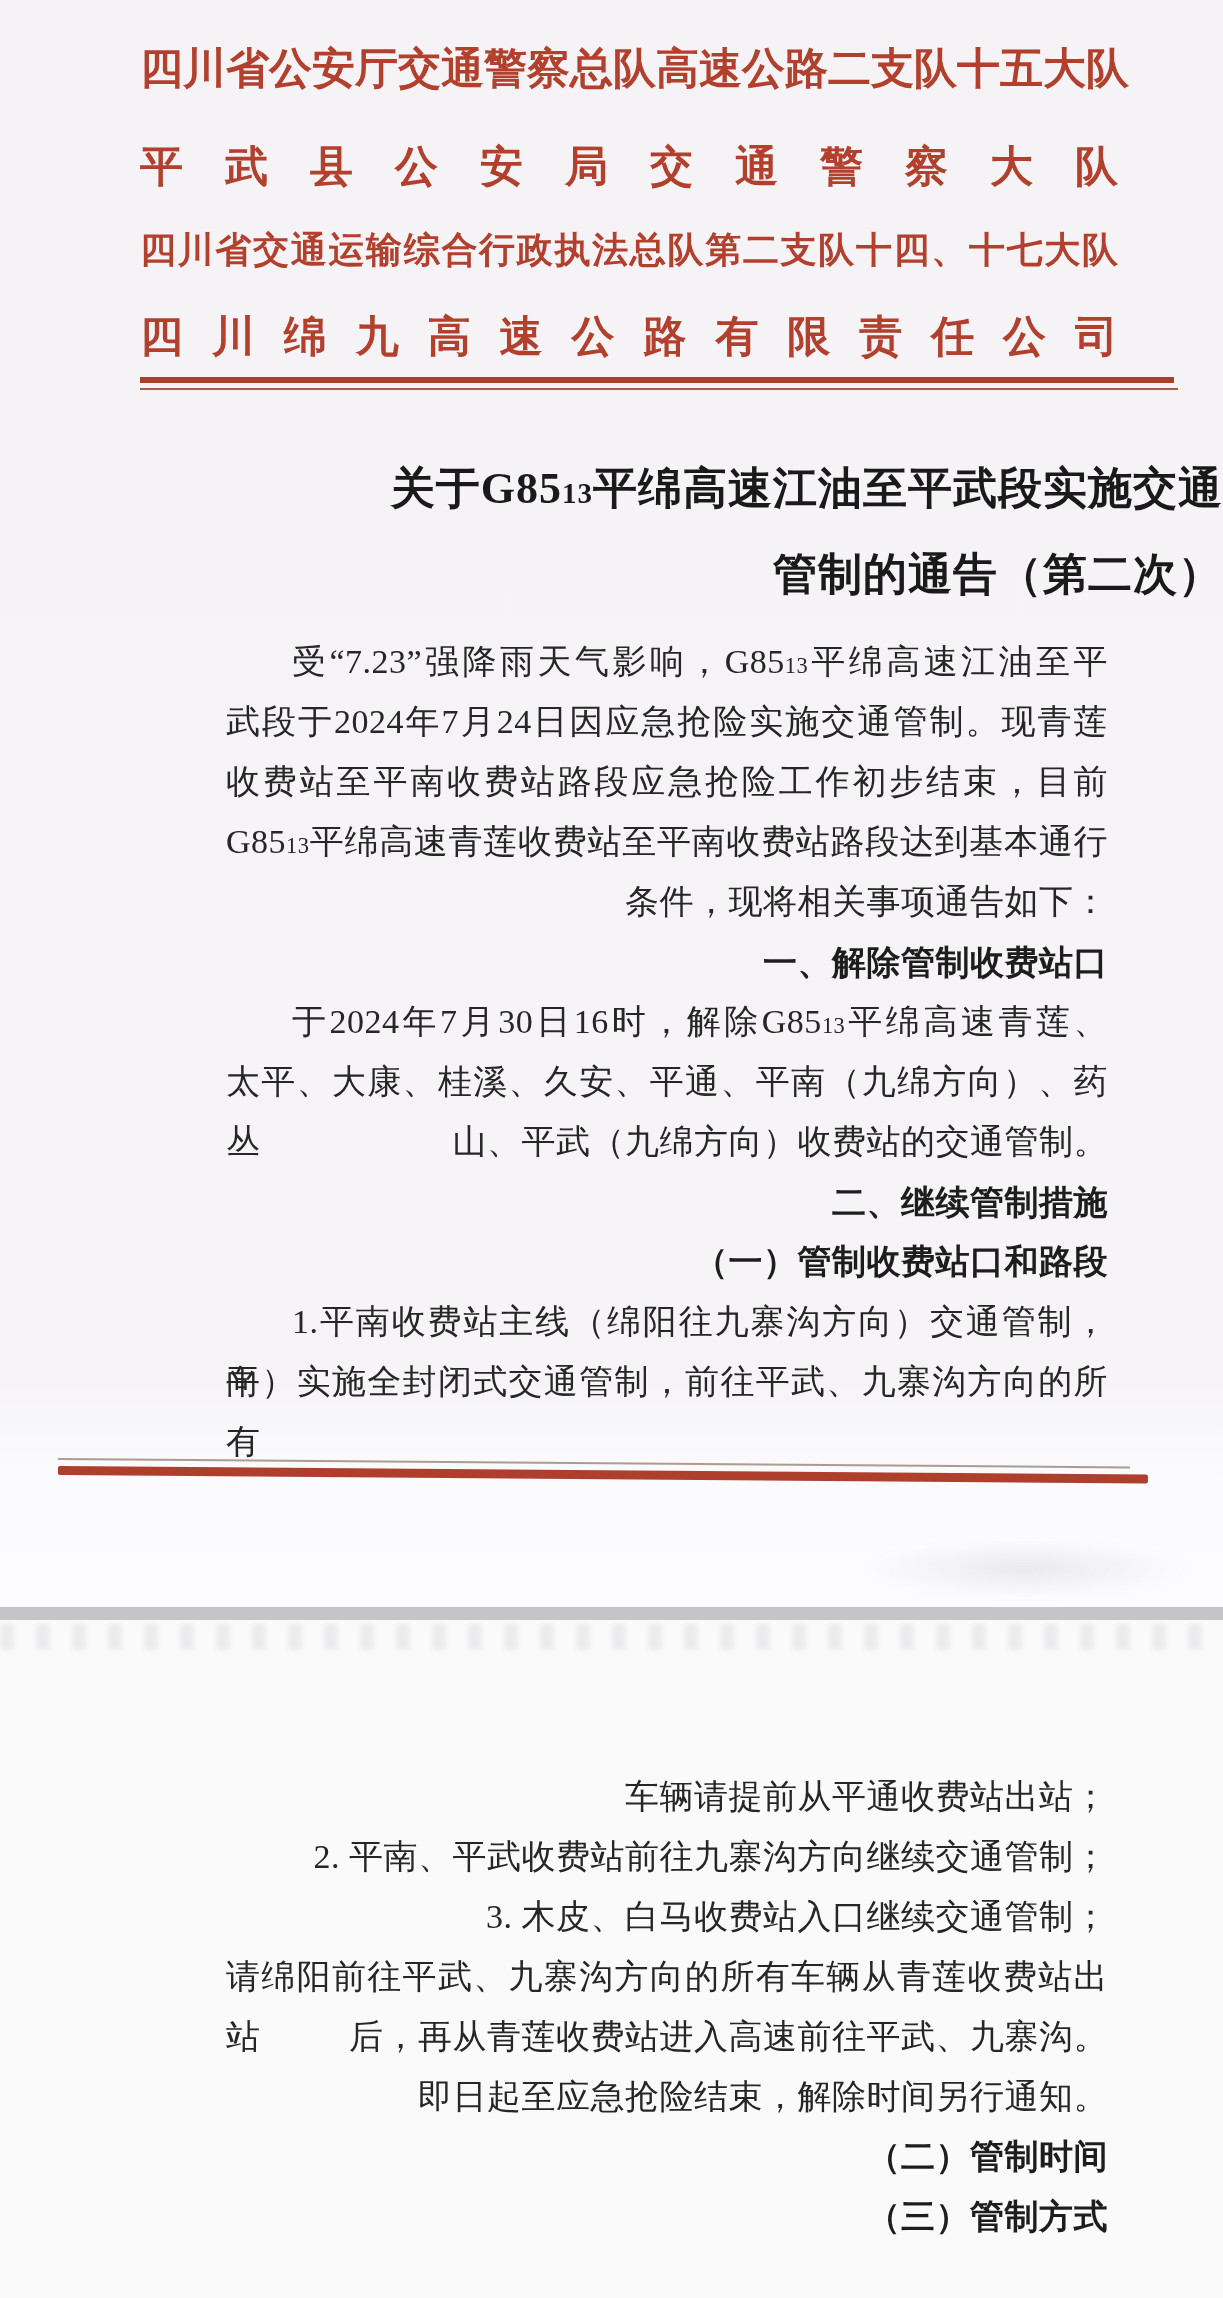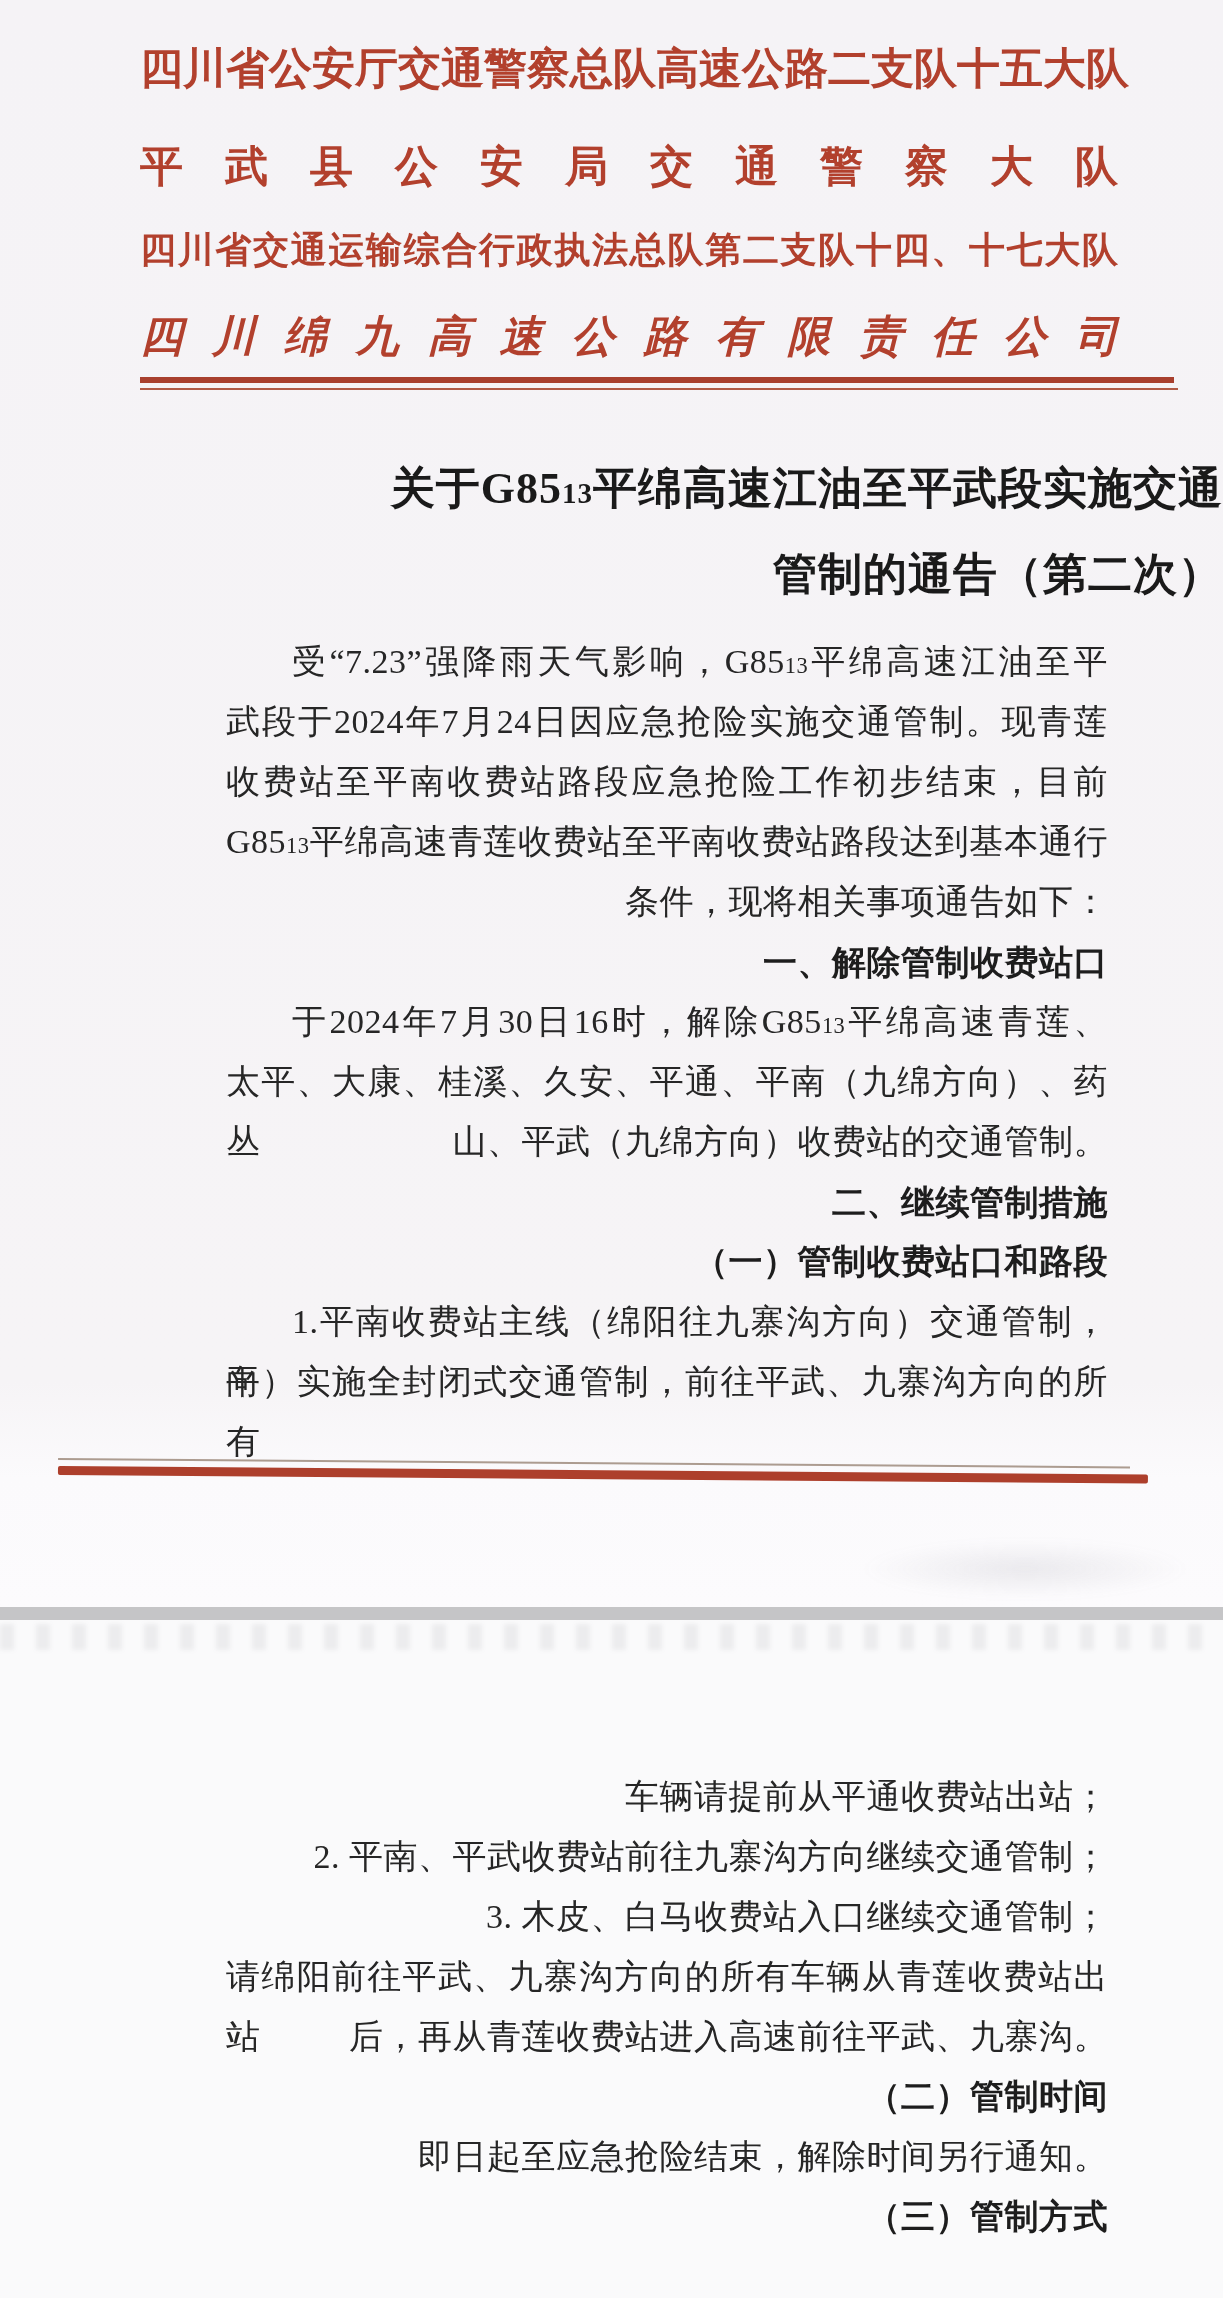--- a/index.html
+++ b/index.html
@@ -14,21 +14,21 @@
   .sec1{position:absolute;left:0;top:0;width:1223px;height:1607px;
         background:linear-gradient(180deg,#f5f3f6 0%,#f6f4f6 86%,#fbfafc 92%,#fcfbfd 100%);}
   .org-header{position:absolute;left:140px;top:0;width:978px;color:#b2402d;
               font-weight:700;}
   .org-line{position:absolute;left:0;width:978px;
             text-align:justify;text-align-last:justify;
             white-space:nowrap;line-height:1.15;}
   .org-1{top:44px;font-size:43px;}
   .org-2{top:142px;font-size:43px;}
   .org-3{top:230px;font-size:36px;}
-  .org-4{top:312px;font-size:43px;font-style:italic;}
+  .org-4{top:312px;font-size:43px;}
   .rule-thick{position:absolute;left:140px;top:377px;width:1034px;height:6px;background:#a8402e;}
   .rule-thin{position:absolute;left:140px;top:388px;width:1038px;height:2px;background:#b05a46;}
   .title{position:absolute;left:0;top:448px;width:1223px;text-align:right;color:#1a1a1a;
          font-weight:700;font-size:44px;line-height:81px;letter-spacing:1px;}
   .body1{position:absolute;left:196px;top:632px;width:912px;}
   .body2{position:absolute;left:196px;top:1767px;width:912px;}
   .bline{height:60px;line-height:60px;font-size:34px;color:#262626;letter-spacing:0.5px;
          text-align:right;overflow:visible;}
   .bline.j{text-align:justify;text-align-last:justify;margin-left:30px;}
   .bline.ind{text-indent:66px;}
@@ -104,18 +104,18 @@
   <div class="sec2">
     <div class="bleed"></div>
   </div>
 
   <div class="body2">
     <div class="bline">车辆请提前从平通收费站出站；</div>
     <div class="bline ind">2. 平南、平武收费站前往九寨沟方向继续交通管制；</div>
     <div class="bline ind">3. 木皮、白马收费站入口继续交通管制；</div>
     <div class="bline j">请绵阳前往平武、九寨沟方向的所有车辆从青莲收费站出站</div>
     <div class="bline">后，再从青莲收费站进入高速前往平武、九寨沟。</div>
+    <div class="bline ind">即日起至应急抢险结束，解除时间另行通知。</div>
     <div class="bline h2 ind">（二）管制时间</div>
-    <div class="bline ind">即日起至应急抢险结束，解除时间另行通知。</div>
     <div class="bline h2 ind">（三）管制方式</div>
   </div>
 
 </div>
 
 </body></html>

